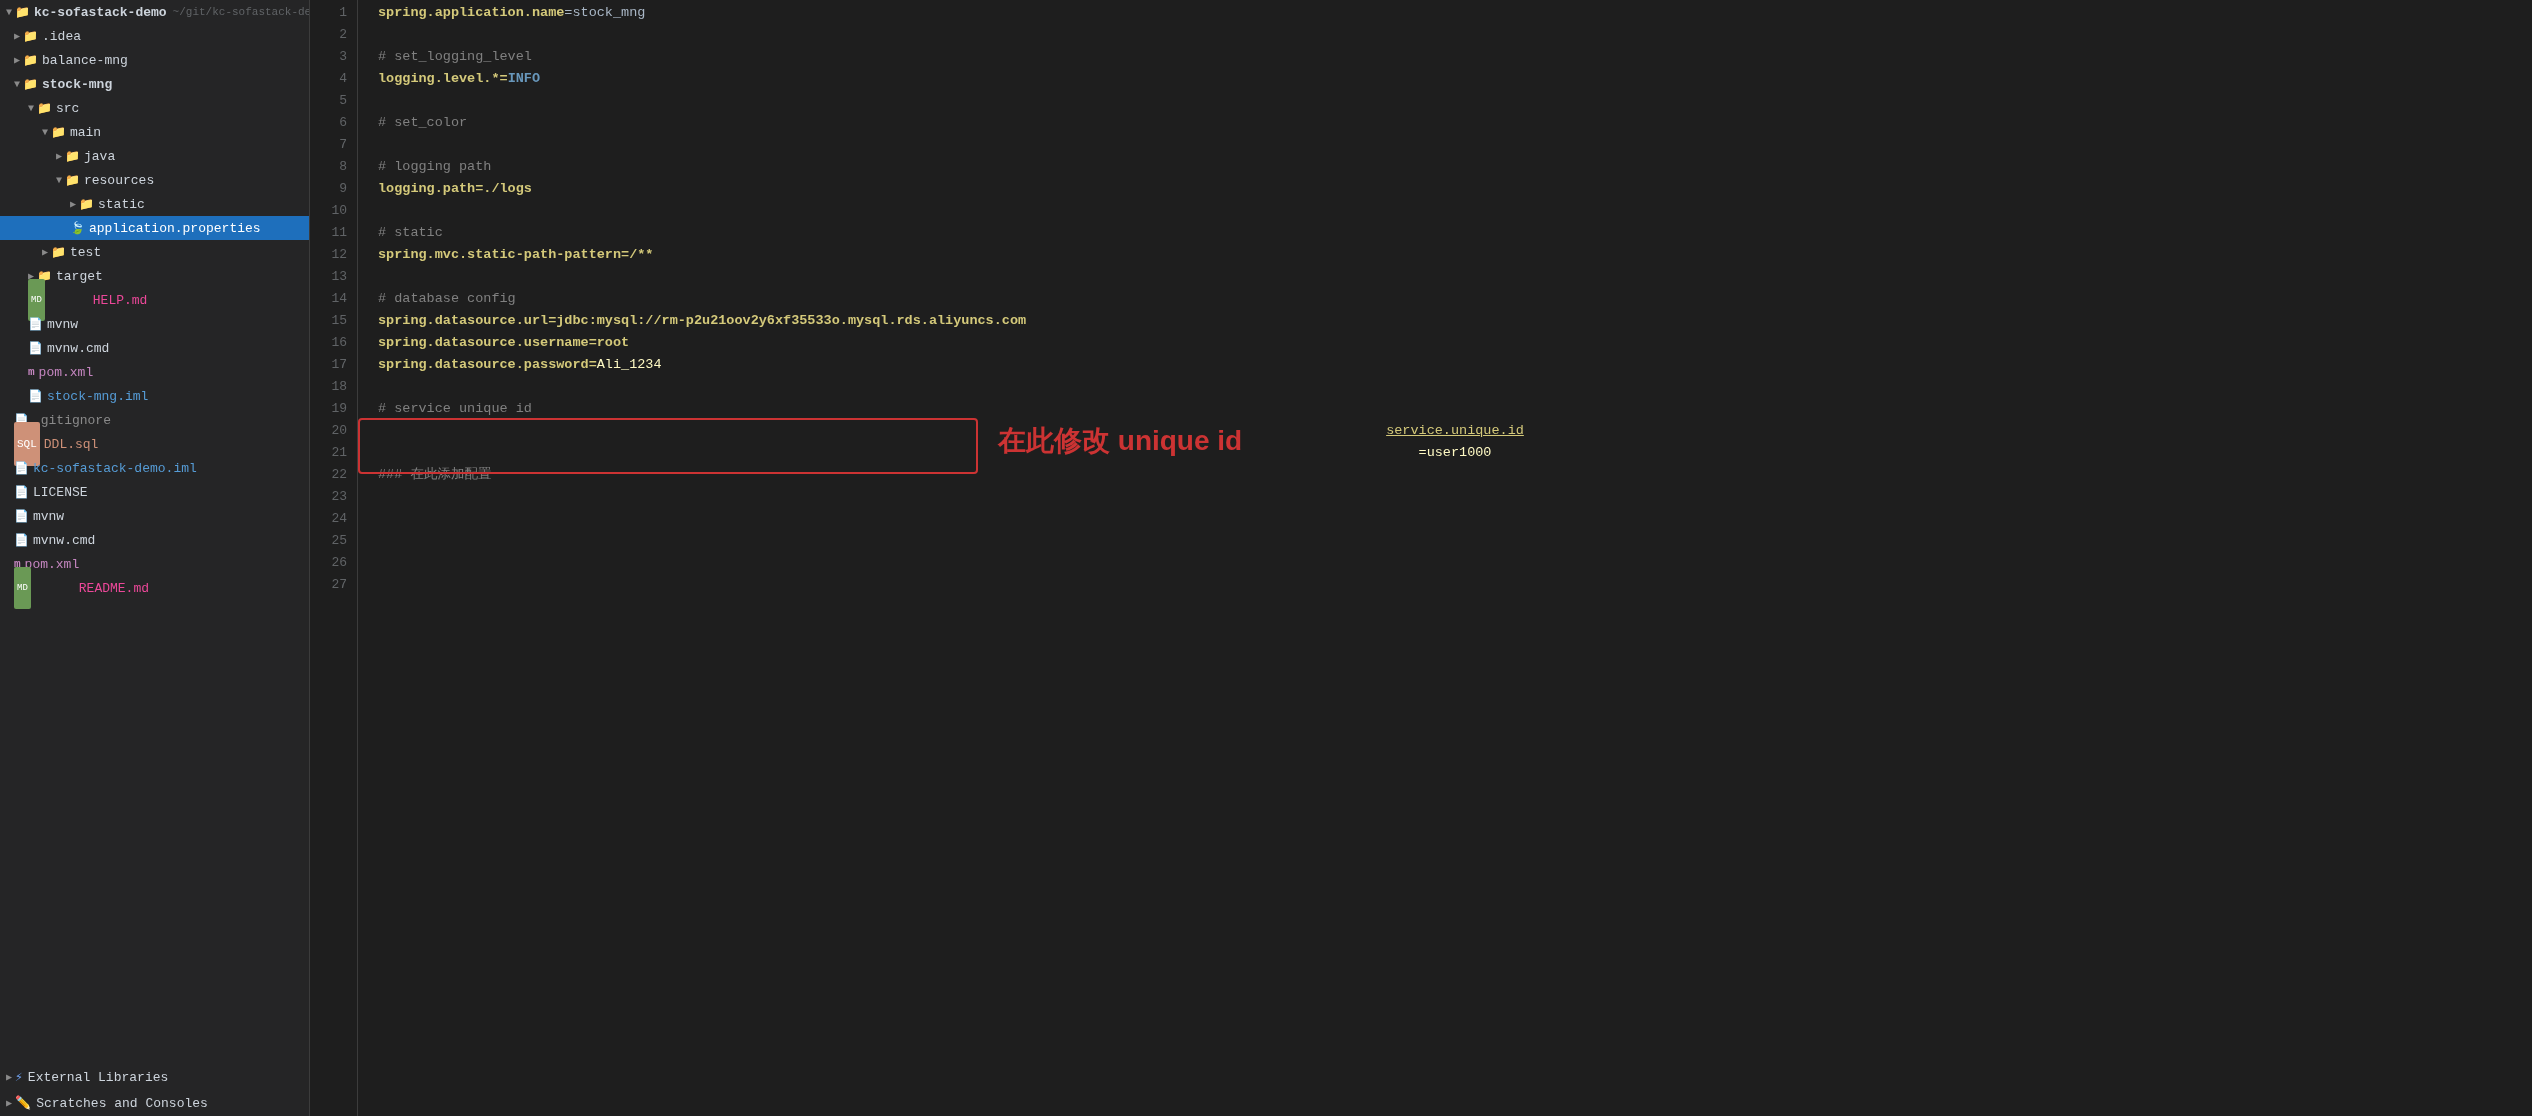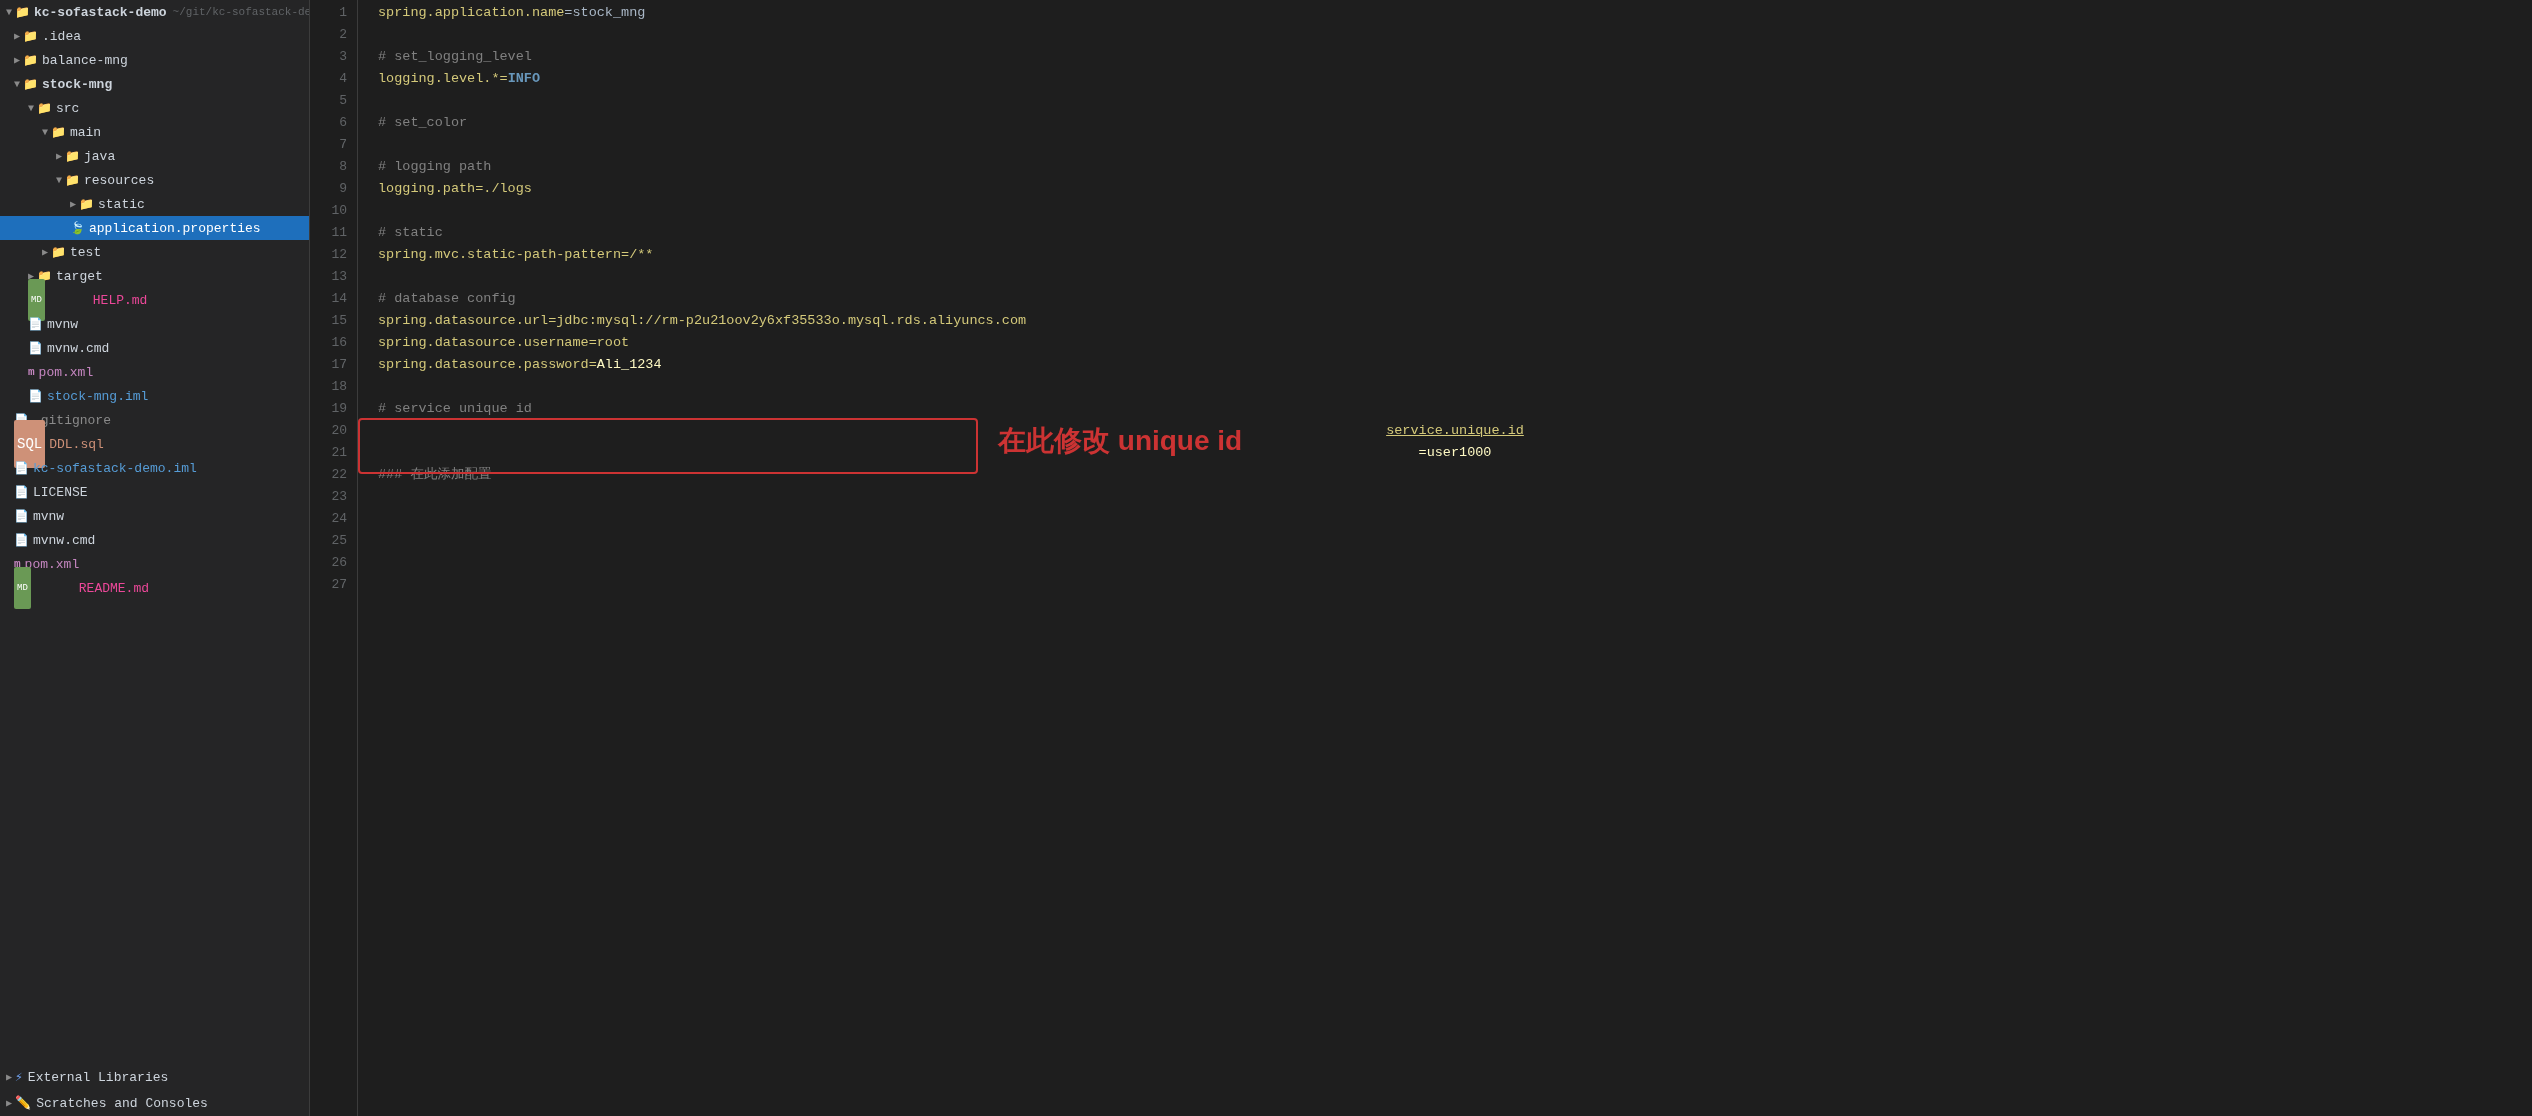--- a/index.html
+++ b/index.html
@@ -128,21 +128,21 @@
 
     .code-line {
       white-space: pre;
       height: 22px;
       display: flex;
       align-items: center;
       position: relative;
     }
 
     
-    .c-key { color: #d4c97a; }       
+    .c-key { color: #d4c97a; font-weight: bold; }       
     .c-val { color: #a9b7c6; }       
     .c-str { color: #fef9c3; }       
     .c-comment { color: #808080; }   
     .c-special { color: #cc7832; font-style: italic; } 
     .c-info { color: #6897bb; font-weight: bold; }    
     .c-highlight { color: #d4c97a; text-decoration: underline; }
   </style>
 </head>
 <body>
 
@@ -244,21 +244,21 @@
     <span class="tree-icon">📄</span>
     <span class="file-iml">stock-mng.iml</span>
   </div>
 
   <div class="tree-item indent1">
     <span class="tree-icon">📄</span>
     <span class="file-git">.gitignore</span>
   </div>
 
   <div class="tree-item indent1">
-    <span class="badge badge-sql" style="font-size:14px;">SQL</span>
+    <span class="badge badge-sql" style="font-size:11px;">SQL</span>
     <span class="file-sql">DDL.sql</span>
   </div>
 
   <div class="tree-item indent1">
     <span class="tree-icon">📄</span>
     <span class="file-iml">kc-sofastack-demo.iml</span>
   </div>
 
   <div class="tree-item indent1">
     <span class="tree-icon">📄</span>

